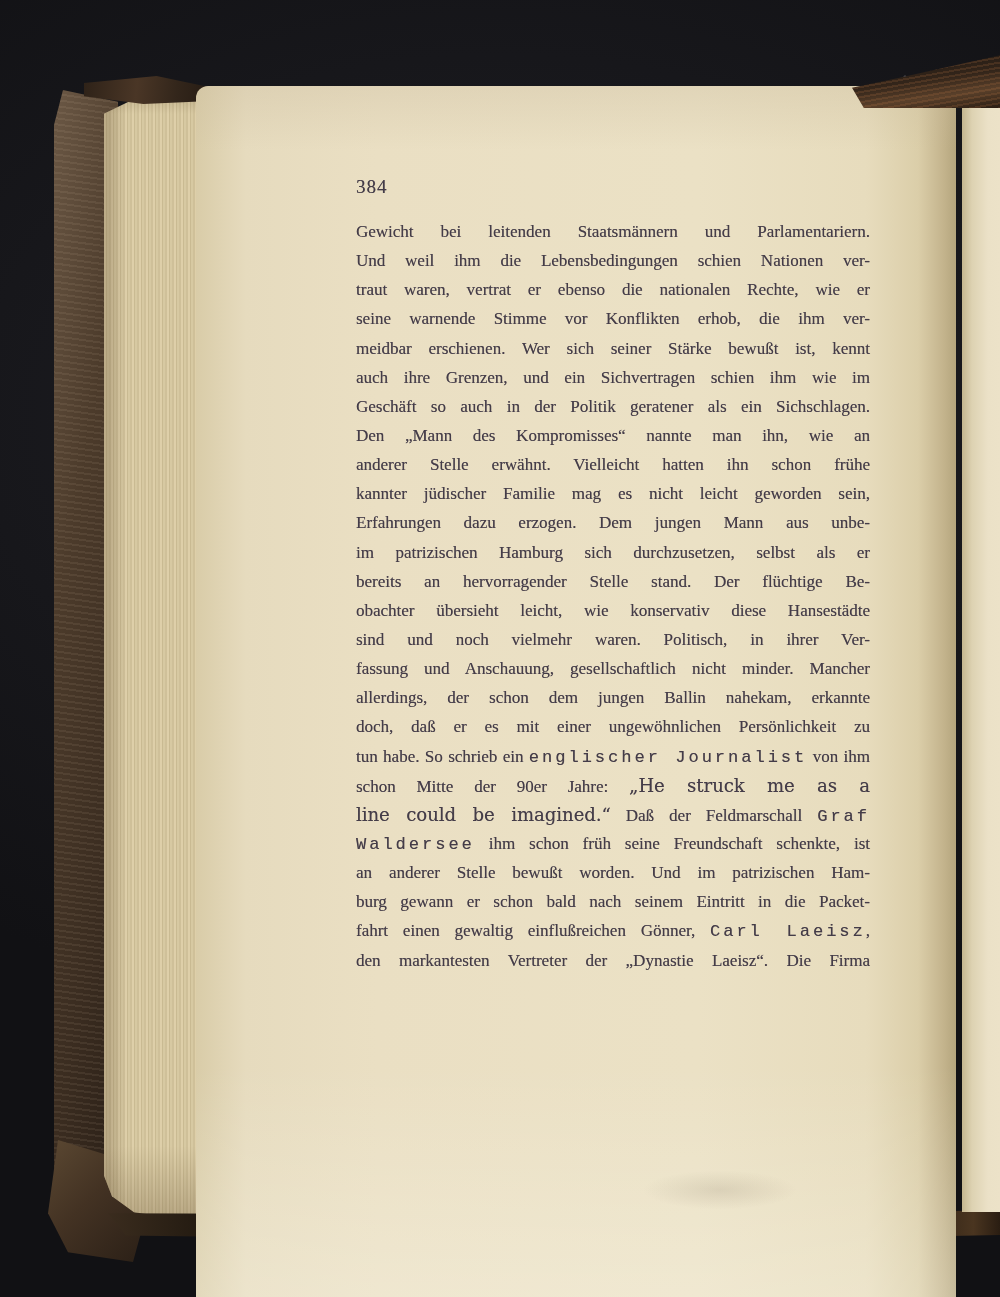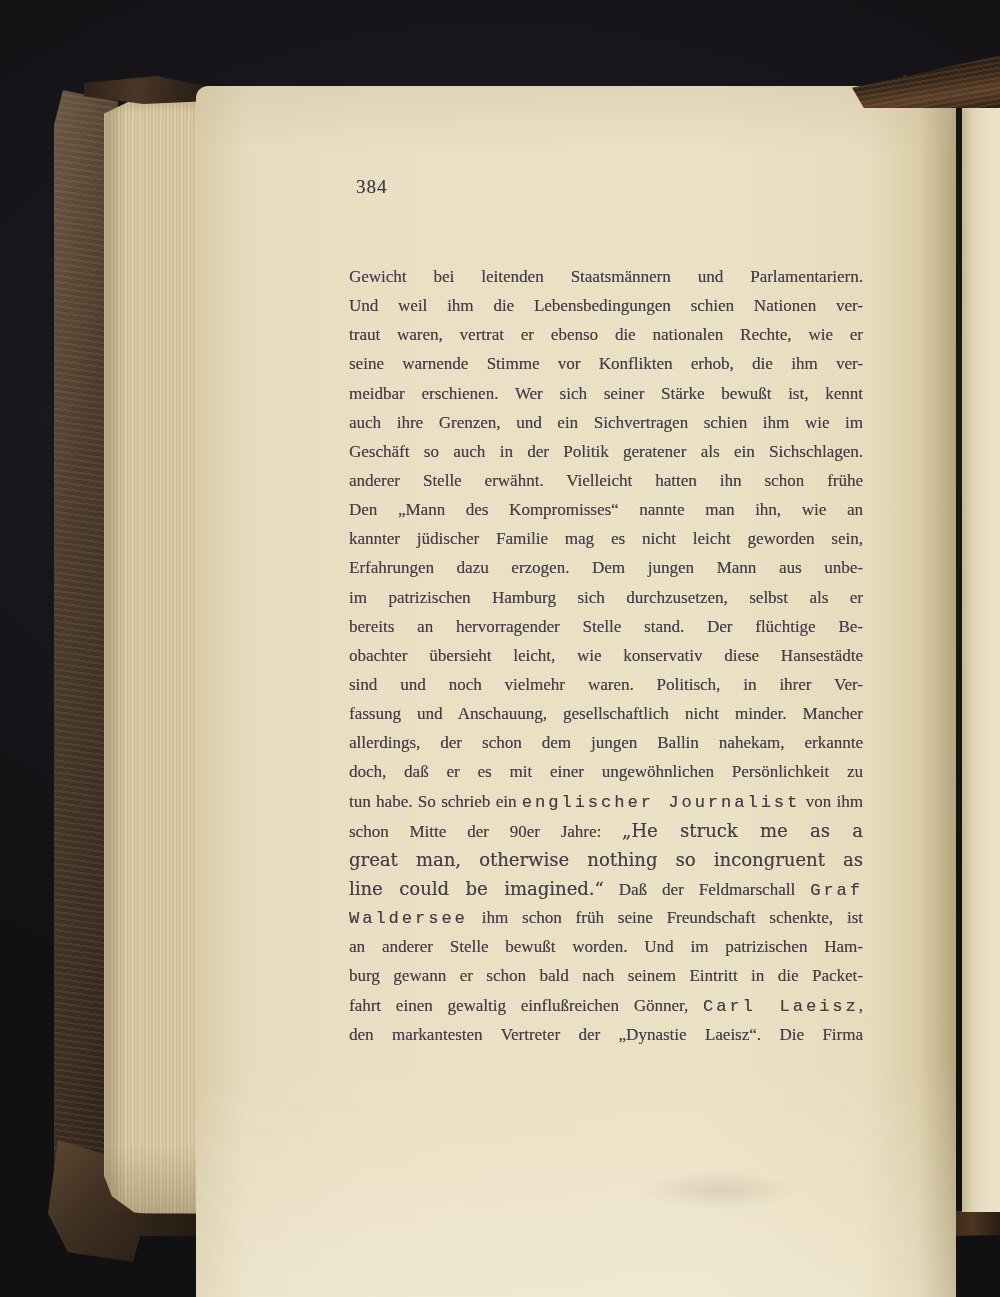--- a/index.html
+++ b/index.html
@@ -70,24 +70,23 @@
       linear-gradient(172deg, #191410 0%, #33251a 50%, #5a402a 74%, #291d13 100%);
     clip-path:polygon(0% 64%, 32% 46%, 100% 6%, 100% 100%, 8% 100%);
   }
   
   .page-num {
     position:absolute; left:160px; top:90px;
     font-size:19px; color:#443c48; letter-spacing:1px;
     text-shadow:0.2px 0.2px 0.3px rgba(68,60,72,0.55);
   }
   .text-block {
-    position:absolute; left:153px; top:131px; width:514px;
+    position:absolute; left:160px; top:131px; width:514px;
     color:#443c48;
     text-shadow:0.2px 0.2px 0.3px rgba(68,60,72,0.55);
-    margin-top:45px;
   }
   .line {
     height:29.15px; line-height:29.15px;
     text-align:justify; text-align-last:justify;
   }
   .seg-fraktur, .seg-spaced { font-family:"Liberation Serif", serif; font-size:17px; }
   .seg-spaced { letter-spacing:3px;font-family:Liberation Mono, monospace; }
   .seg-antiqua { font-family:"DejaVu Serif", serif; font-size:18px; }
 </style>
 </head>
@@ -103,34 +102,33 @@
   <div class="page">
     <div class="page-num">384</div>
     <div class="text-block">
         <div class="line"><span class="seg-fraktur">Gewicht bei leitenden Staatsmännern und Parlamentariern.</span></div>
         <div class="line"><span class="seg-fraktur">Und weil ihm die Lebensbedingungen schien Nationen ver-</span></div>
         <div class="line"><span class="seg-fraktur">traut waren, vertrat er ebenso die nationalen Rechte, wie er</span></div>
         <div class="line"><span class="seg-fraktur">seine warnende Stimme vor Konflikten erhob, die ihm ver-</span></div>
         <div class="line"><span class="seg-fraktur">meidbar erschienen. Wer sich seiner Stärke bewußt ist, kennt</span></div>
         <div class="line"><span class="seg-fraktur">auch ihre Grenzen, und ein Sichvertragen schien ihm wie im</span></div>
         <div class="line"><span class="seg-fraktur">Geschäft so auch in der Politik geratener als ein Sichschlagen.</span></div>
+        <div class="line"><span class="seg-fraktur">Den „Mann des Kompromisses“ nannte man ihn, wie an</span></div>
         <div class="line"><span class="seg-fraktur">anderer Stelle erwähnt. Vielleicht hatten ihn schon frühe</span></div>
-        <div class="line"><span class="seg-fraktur">Den „Mann des Kompromisses“ nannte man ihn, wie an</span></div>
         <div class="line"><span class="seg-fraktur">kannter jüdischer Familie mag es nicht leicht geworden sein,</span></div>
         <div class="line"><span class="seg-fraktur">Erfahrungen dazu erzogen. Dem jungen Mann aus unbe-</span></div>
         <div class="line"><span class="seg-fraktur">im patrizischen Hamburg sich durchzusetzen, selbst als er</span></div>
         <div class="line"><span class="seg-fraktur">bereits an hervorragender Stelle stand. Der flüchtige Be-</span></div>
         <div class="line"><span class="seg-fraktur">obachter übersieht leicht, wie konservativ diese Hansestädte</span></div>
         <div class="line"><span class="seg-fraktur">sind und noch vielmehr waren. Politisch, in ihrer Ver-</span></div>
         <div class="line"><span class="seg-fraktur">fassung und Anschauung, gesellschaftlich nicht minder. Mancher</span></div>
         <div class="line"><span class="seg-fraktur">allerdings, der schon dem jungen Ballin nahekam, erkannte</span></div>
         <div class="line"><span class="seg-fraktur">doch, daß er es mit einer ungewöhnlichen Persönlichkeit zu</span></div>
         <div class="line"><span class="seg-fraktur">tun habe. So schrieb ein </span><span class="seg-spaced">englischer Journalist</span><span class="seg-fraktur"> von ihm</span></div>
         <div class="line"><span class="seg-fraktur">schon Mitte der 90er Jahre: </span><span class="seg-antiqua">„He struck me as a</span></div>
-        <div class="line"><span class="seg-antiqua">great man, otherwise nothing so incongruent as</span></div>
         <div class="line"><span class="seg-antiqua">line could be imagined.“</span><span class="seg-fraktur"> Daß der Feldmarschall </span><span class="seg-spaced">Graf</span></div>
         <div class="line"><span class="seg-spaced">Waldersee</span><span class="seg-fraktur"> ihm schon früh seine Freundschaft schenkte, ist</span></div>
         <div class="line"><span class="seg-fraktur">an anderer Stelle bewußt worden. Und im patrizischen Ham-</span></div>
         <div class="line"><span class="seg-fraktur">burg gewann er schon bald nach seinem Eintritt in die Packet-</span></div>
         <div class="line"><span class="seg-fraktur">fahrt einen gewaltig einflußreichen Gönner, </span><span class="seg-spaced">Carl Laeisz</span><span class="seg-fraktur">,</span></div>
         <div class="line"><span class="seg-fraktur">den markantesten Vertreter der „Dynastie Laeisz“. Die Firma</span></div>
       </div>
   </div>
   <div class="cover-top-right"></div>
 </div>

